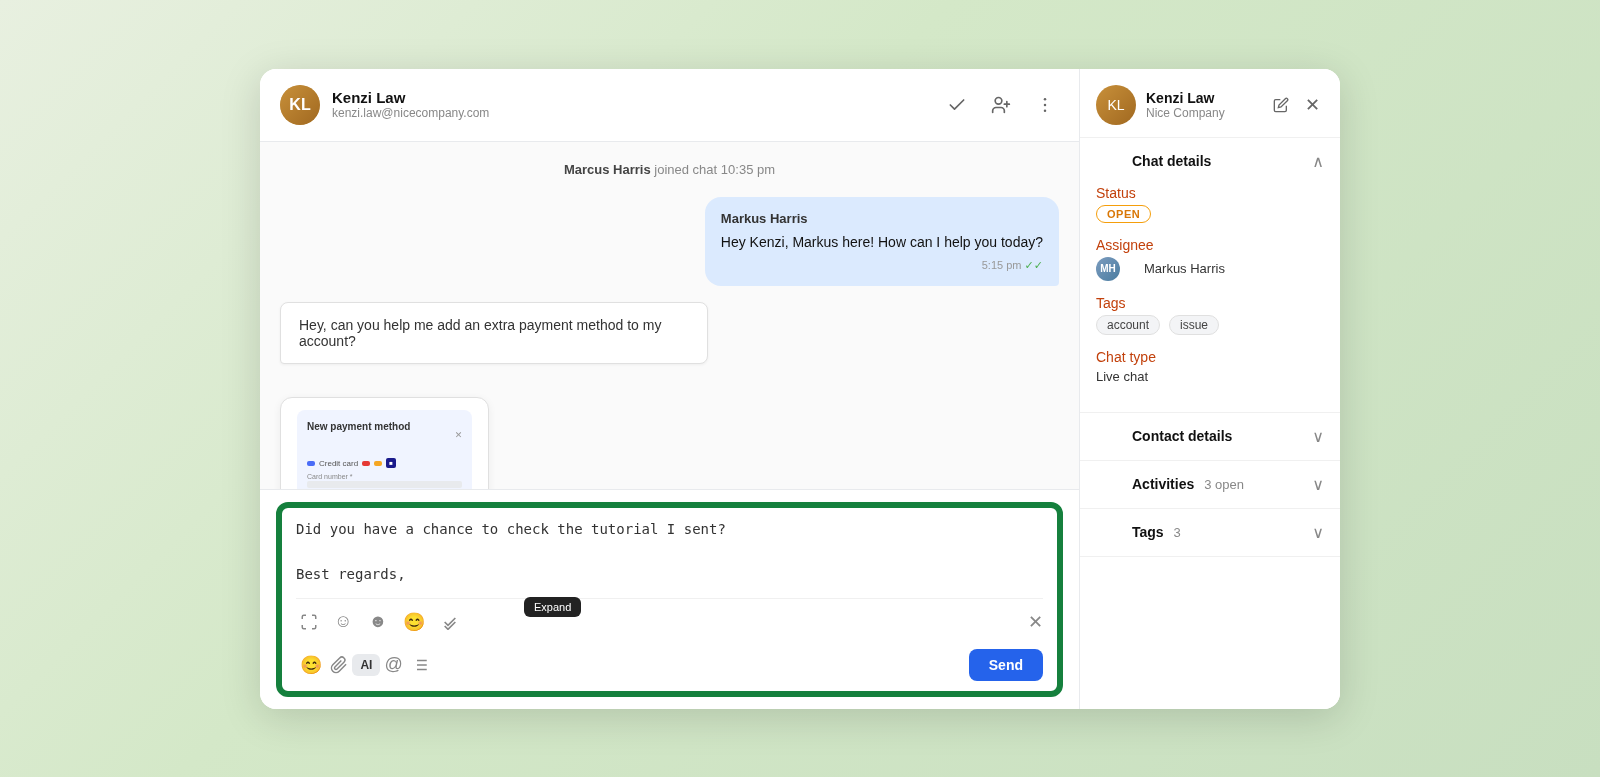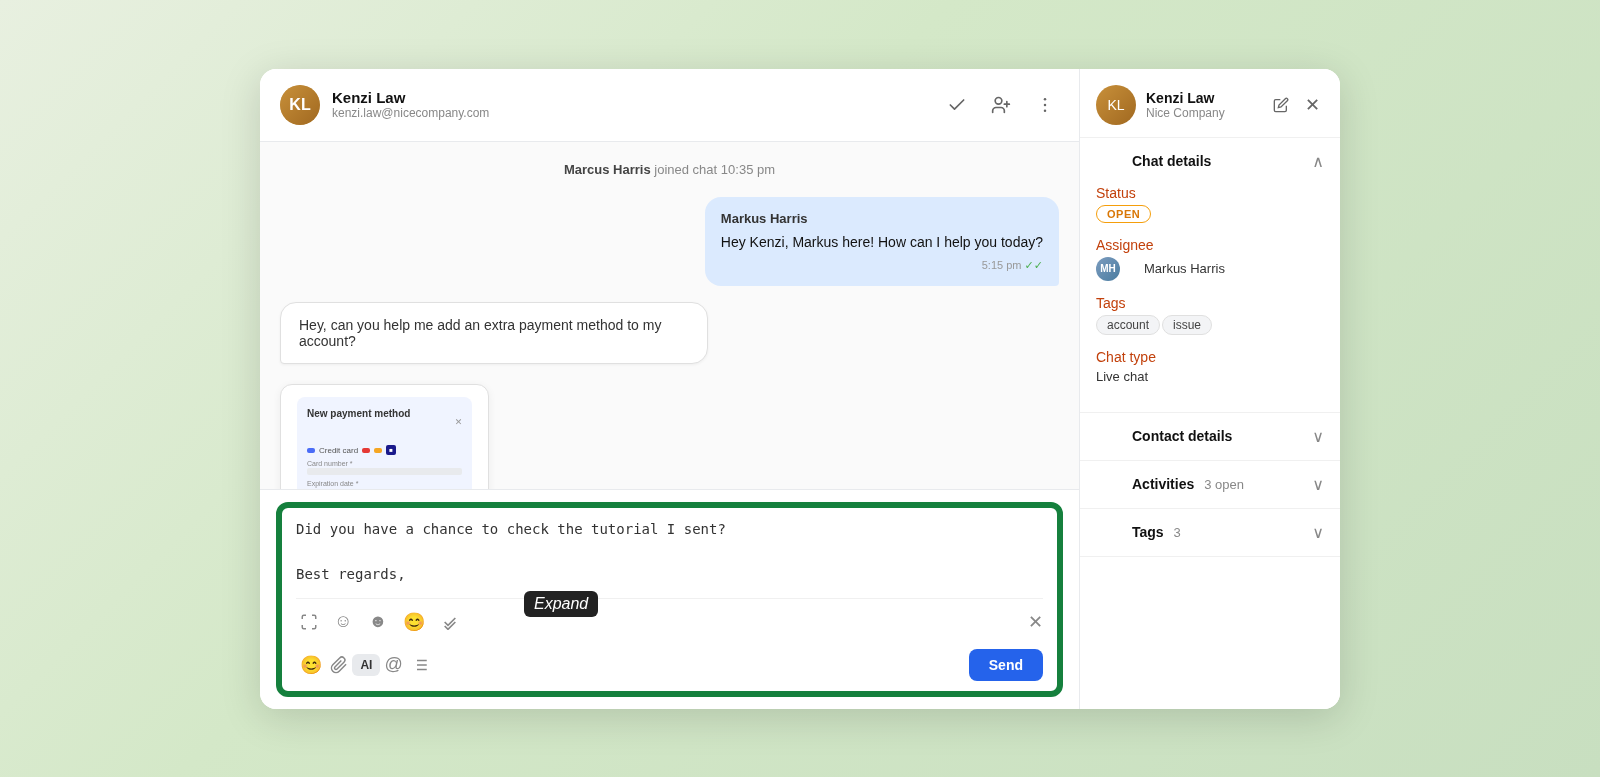--- a/index.html
+++ b/index.html
@@ -159,28 +159,28 @@
     }
     .preview-row { display: flex; align-items: center; gap: 4px; margin-bottom: 3px; }
     .preview-dot { width: 8px; height: 5px; border-radius: 2px; }
     .dot-blue { background: #4a6cf7; }
     .dot-red { background: #e53935; }
     .dot-gold { background: #f5a623; }
     
     .question-bubble {
       background: #fff;
       border: 1px solid #e0e0e0;
-      border-radius: 16px;
+      border-radius: 8px;
       border-bottom-left-radius: 4px;
       padding: 14px 18px;
       font-size: 14px;
       color: #333;
       max-width: 55%;
       box-shadow: 0 1px 3px rgba(0,0,0,0.05);
-      margin-bottom: 4px;
+      margin-bottom: 17px;
     }
     
     .compose-area {
       border-top: 1px solid #e8eaed;
       padding: 12px 16px;
       background: #fff;
     }
     .compose-box {
       border: 6px solid #15803d;
       border-radius: 12px;
@@ -248,28 +248,27 @@
       border-radius: 8px;
       padding: 8px 20px;
       font-size: 14px;
       font-weight: 600;
       cursor: pointer;
     }
     .expand-tooltip {
       position: absolute;
       background: #222;
       color: #fff;
-      font-size: 16px;
+      font-size: 11px;
       padding: 4px 10px;
       border-radius: 6px;
       left: 264px;
       bottom: 92px;
       white-space: nowrap;
       z-index: 10;
-      font-style: italic;
     }
     
     .details-panel {
       width: 260px;
       background: #fff;
       display: flex;
       flex-direction: column;
       overflow-y: auto;
     }
     .details-header {
@@ -339,21 +338,21 @@
       height: 24px;
       border-radius: 50%;
       background: linear-gradient(135deg, #7c9cbf 0%, #4a7ca0 100%);
       display: flex;
       align-items: center;
       justify-content: center;
       color: #fff;
       font-size: 10px;
       font-weight: 600;
     }
-    .tags-row { display: flex; gap: 2px; flex-wrap: wrap; text-align: right; }
+    .tags-row { display: flex; gap: 9px; flex-wrap: wrap; text-align: right; }
     .tag {
       background: #f3f4f6;
       border: 1px solid #e0e0e0;
       border-radius: 20px;
       font-size: 12px;
       color: #444;
       padding: 2px 10px;
     }
     .badge-count {
       font-size: 13px;

